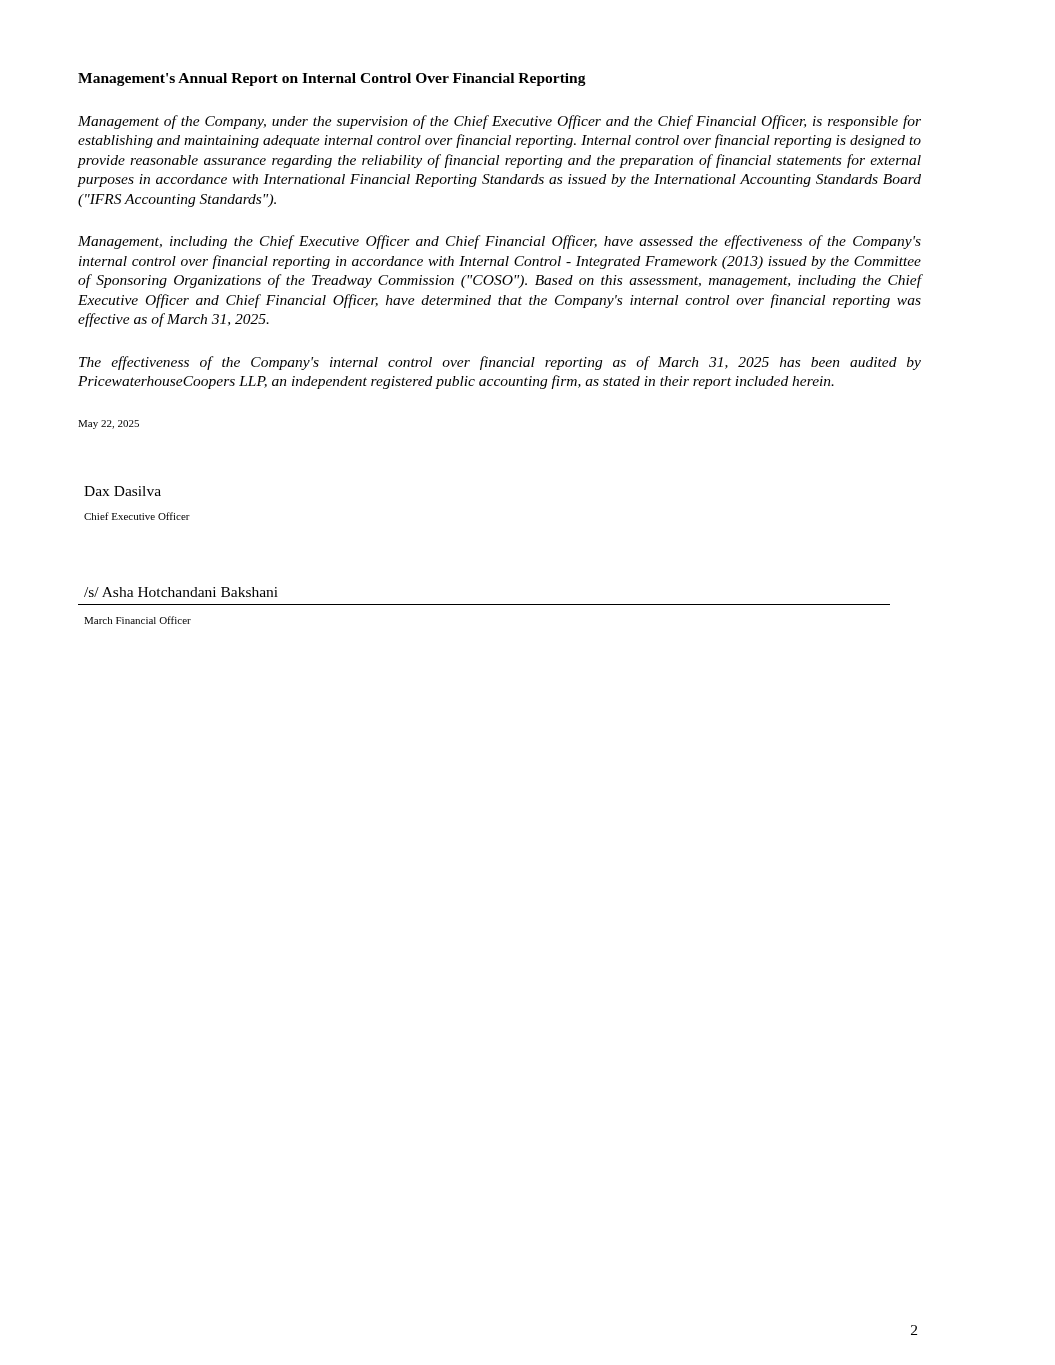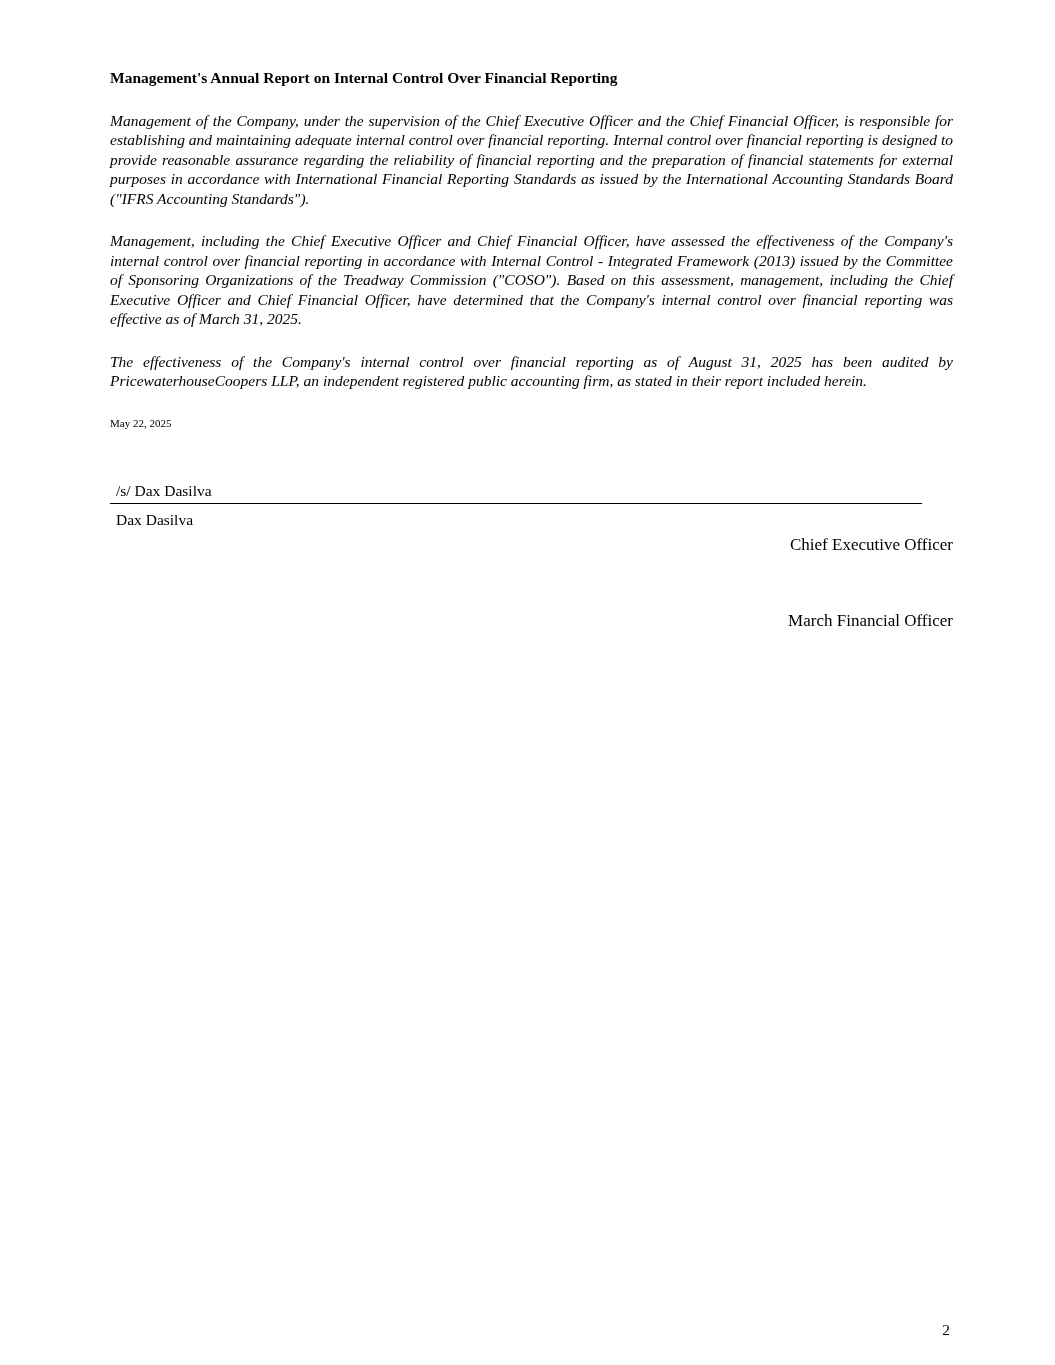--- a/index.html
+++ b/index.html
@@ -11,21 +11,20 @@
     height: 1365px;
     position: relative;
     font-family: "Liberation Serif", "DejaVu Serif", serif;
     color: #000000;
   }
   .page {
     position: relative;
     width: 998px;
     height: 1365px;
     padding: 68px 77px 0 78px;
-    margin-left: 32px;
   }
   .doc-title {
     font-weight: bold;
     font-size: 15.5px;
     line-height: 19.5px;
     margin-bottom: 23px;
   }
   .para {
     font-size: 15.5px;
     line-height: 19.5px;
@@ -49,54 +48,53 @@
     font-size: 15.5px;
     line-height: 19.5px;
   }
   .sig-name {
     font-size: 15.5px;
     line-height: 19.5px;
     padding-left: 6px;
     margin-top: 6px;
   }
   .sig-title {
-    font-size: 17px;
+    font-size: 11px;
     line-height: 19.5px;
     padding-left: 6px;
     margin-top: 6px;
-    text-align: right;
   }
   .page-number {
     position: absolute;
     right: 80px;
     bottom: 26px;
     font-size: 15.5px;
     line-height: 19.5px;
   }
 </style>
 </head>
 <body>
 
 <div class="page">
 
   <div class="doc-title">Management's Annual Report on Internal Control Over Financial Reporting</div>
 
   <div class="para">Management of the Company, under the supervision of the Chief Executive Officer and the Chief Financial Officer, is responsible for establishing and maintaining adequate internal control over financial reporting. Internal control over financial reporting is designed to provide reasonable assurance regarding the reliability of financial reporting and the preparation of financial statements for external purposes in accordance with International Financial Reporting Standards as issued by the International Accounting Standards Board ("IFRS Accounting Standards").</div>
 
   <div class="para">Management, including the Chief Executive Officer and Chief Financial Officer, have assessed the effectiveness of the Company's internal control over financial reporting in accordance with Internal Control - Integrated Framework (2013) issued by the Committee of Sponsoring Organizations of the Treadway Commission ("COSO"). Based on this assessment, management, including the Chief Executive Officer and Chief Financial Officer, have determined that the Company's internal control over financial reporting was effective as of March 31, 2025.</div>
 
-  <div class="para">The effectiveness of the Company's internal control over financial reporting as of August 31, 2025 has been audited by PricewaterhouseCoopers LLP, an independent registered public accounting firm, as stated in their report included herein.</div>
+  <div class="para">The effectiveness of the Company's internal control over financial reporting as of March 31, 2025 has been audited by PricewaterhouseCoopers LLP, an independent registered public accounting firm, as stated in their report included herein.</div>
 
   <div class="date-line">May 22, 2025</div>
 
   <div class="sig-block">
-    <div class="sig-line">/s/ Dax Dasilva</div>
     <div class="sig-name">Dax Dasilva</div>
     <div class="sig-title">Chief Executive Officer</div>
   </div>
 
   <div class="sig-block">
+    <div class="sig-line">/s/ Asha Hotchandani Bakshani</div>
     <div class="sig-title">March Financial Officer</div>
   </div>
 
   <div class="page-number">2</div>
 
 </div>
 
 </body></html>

